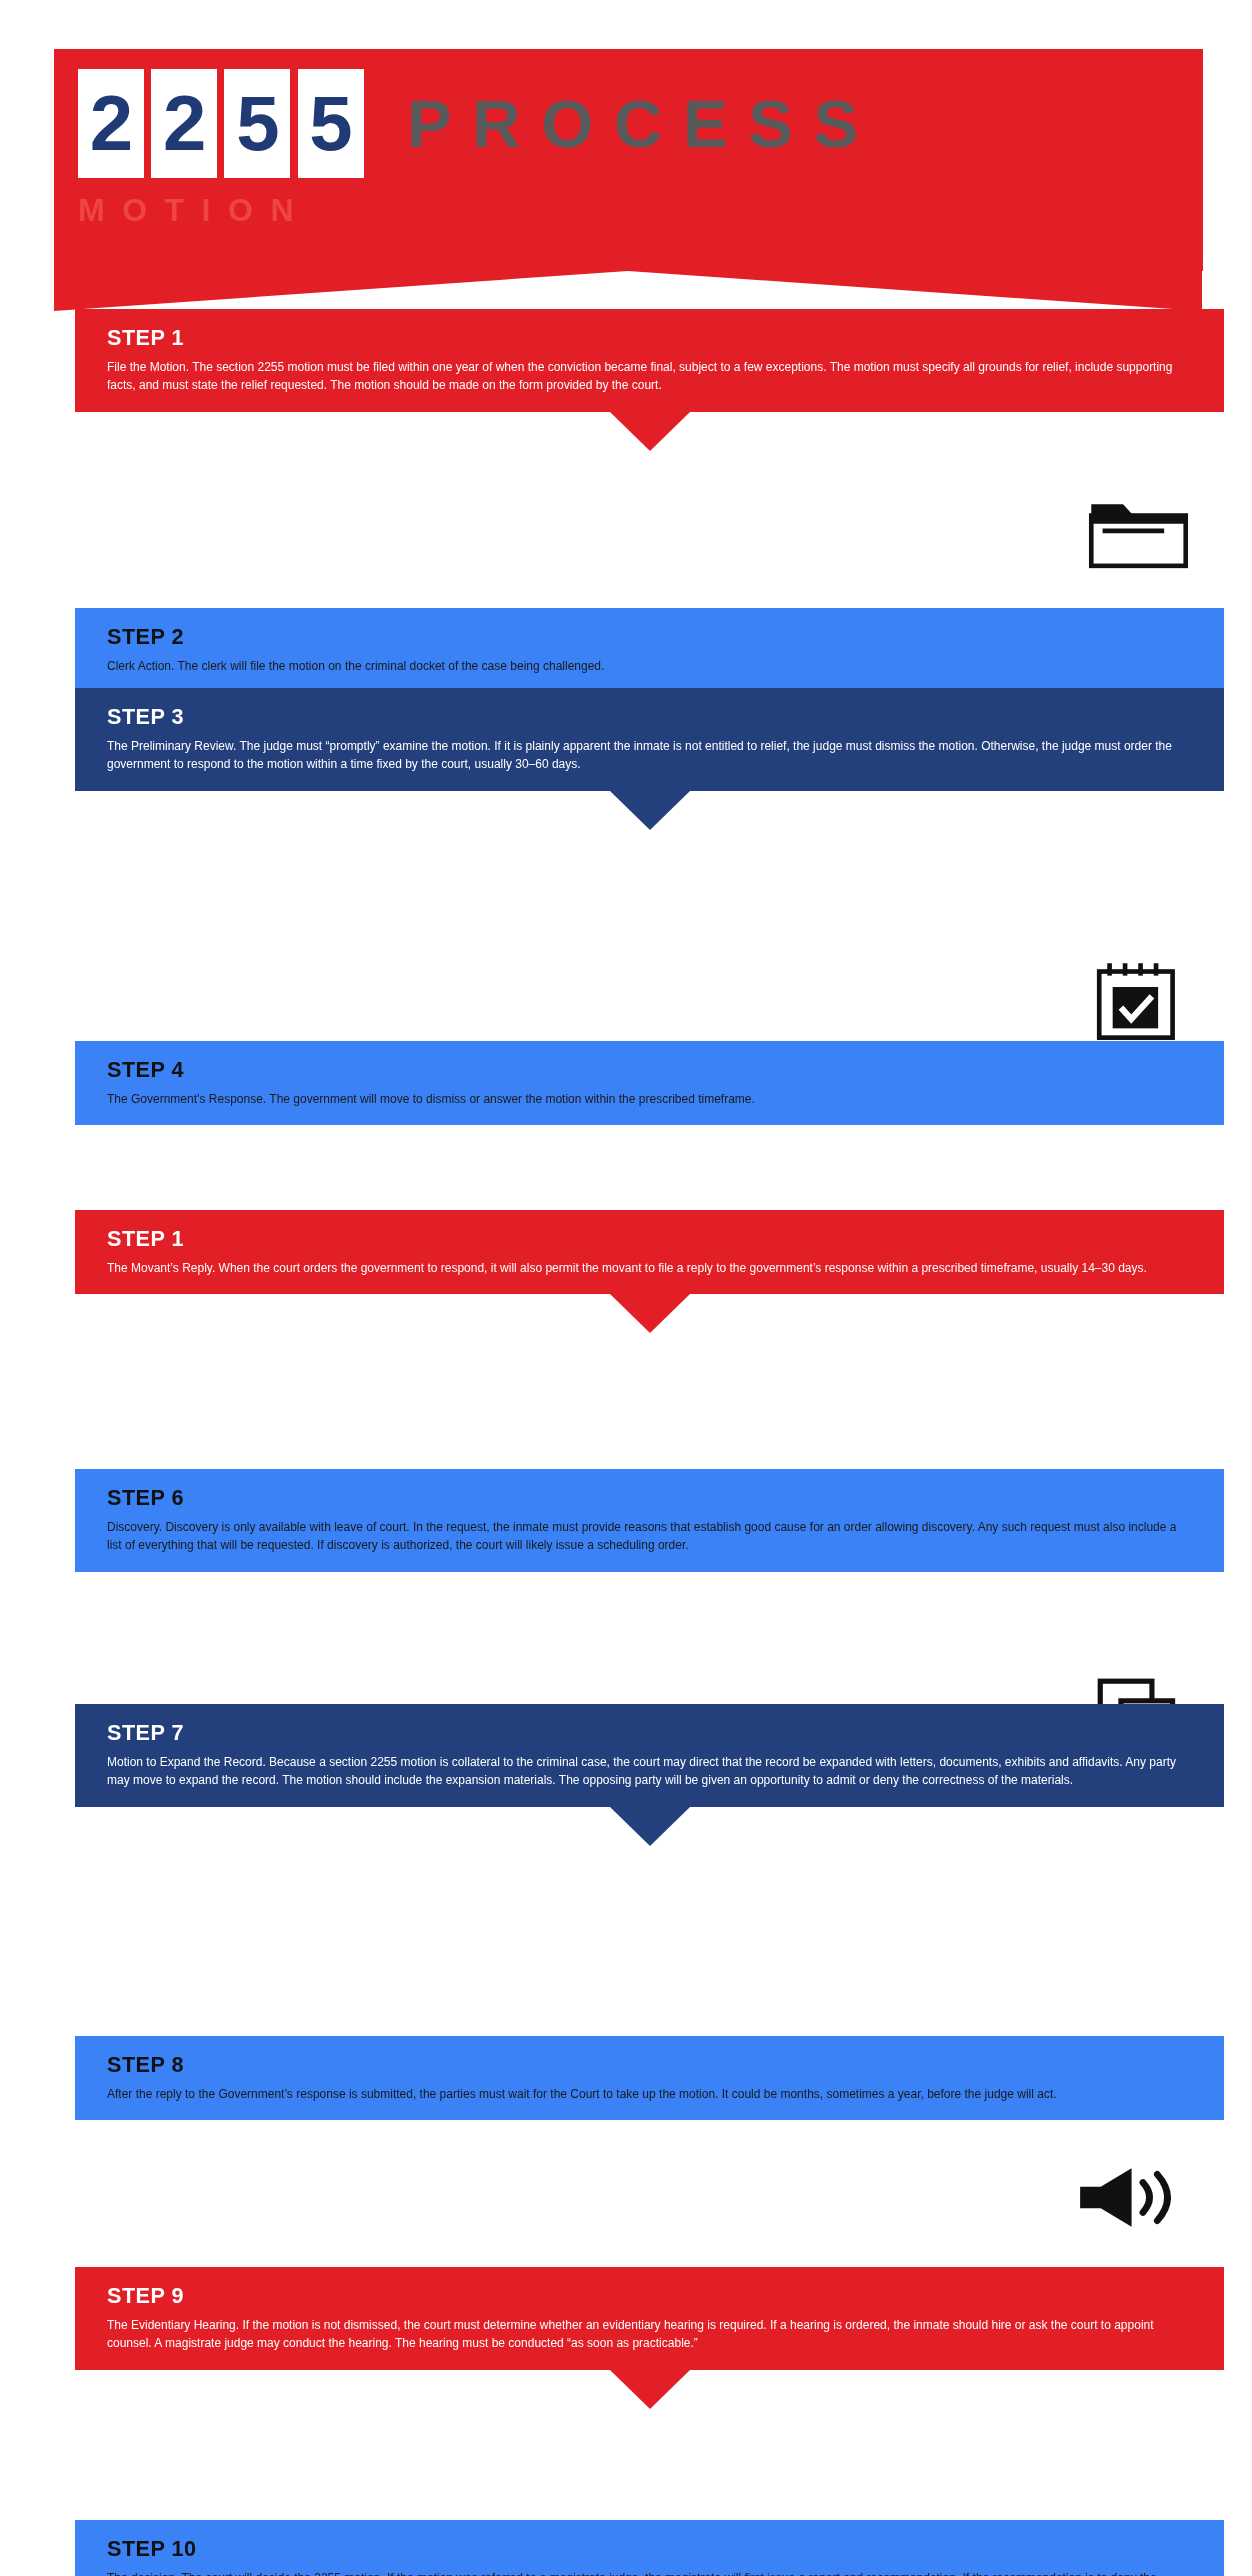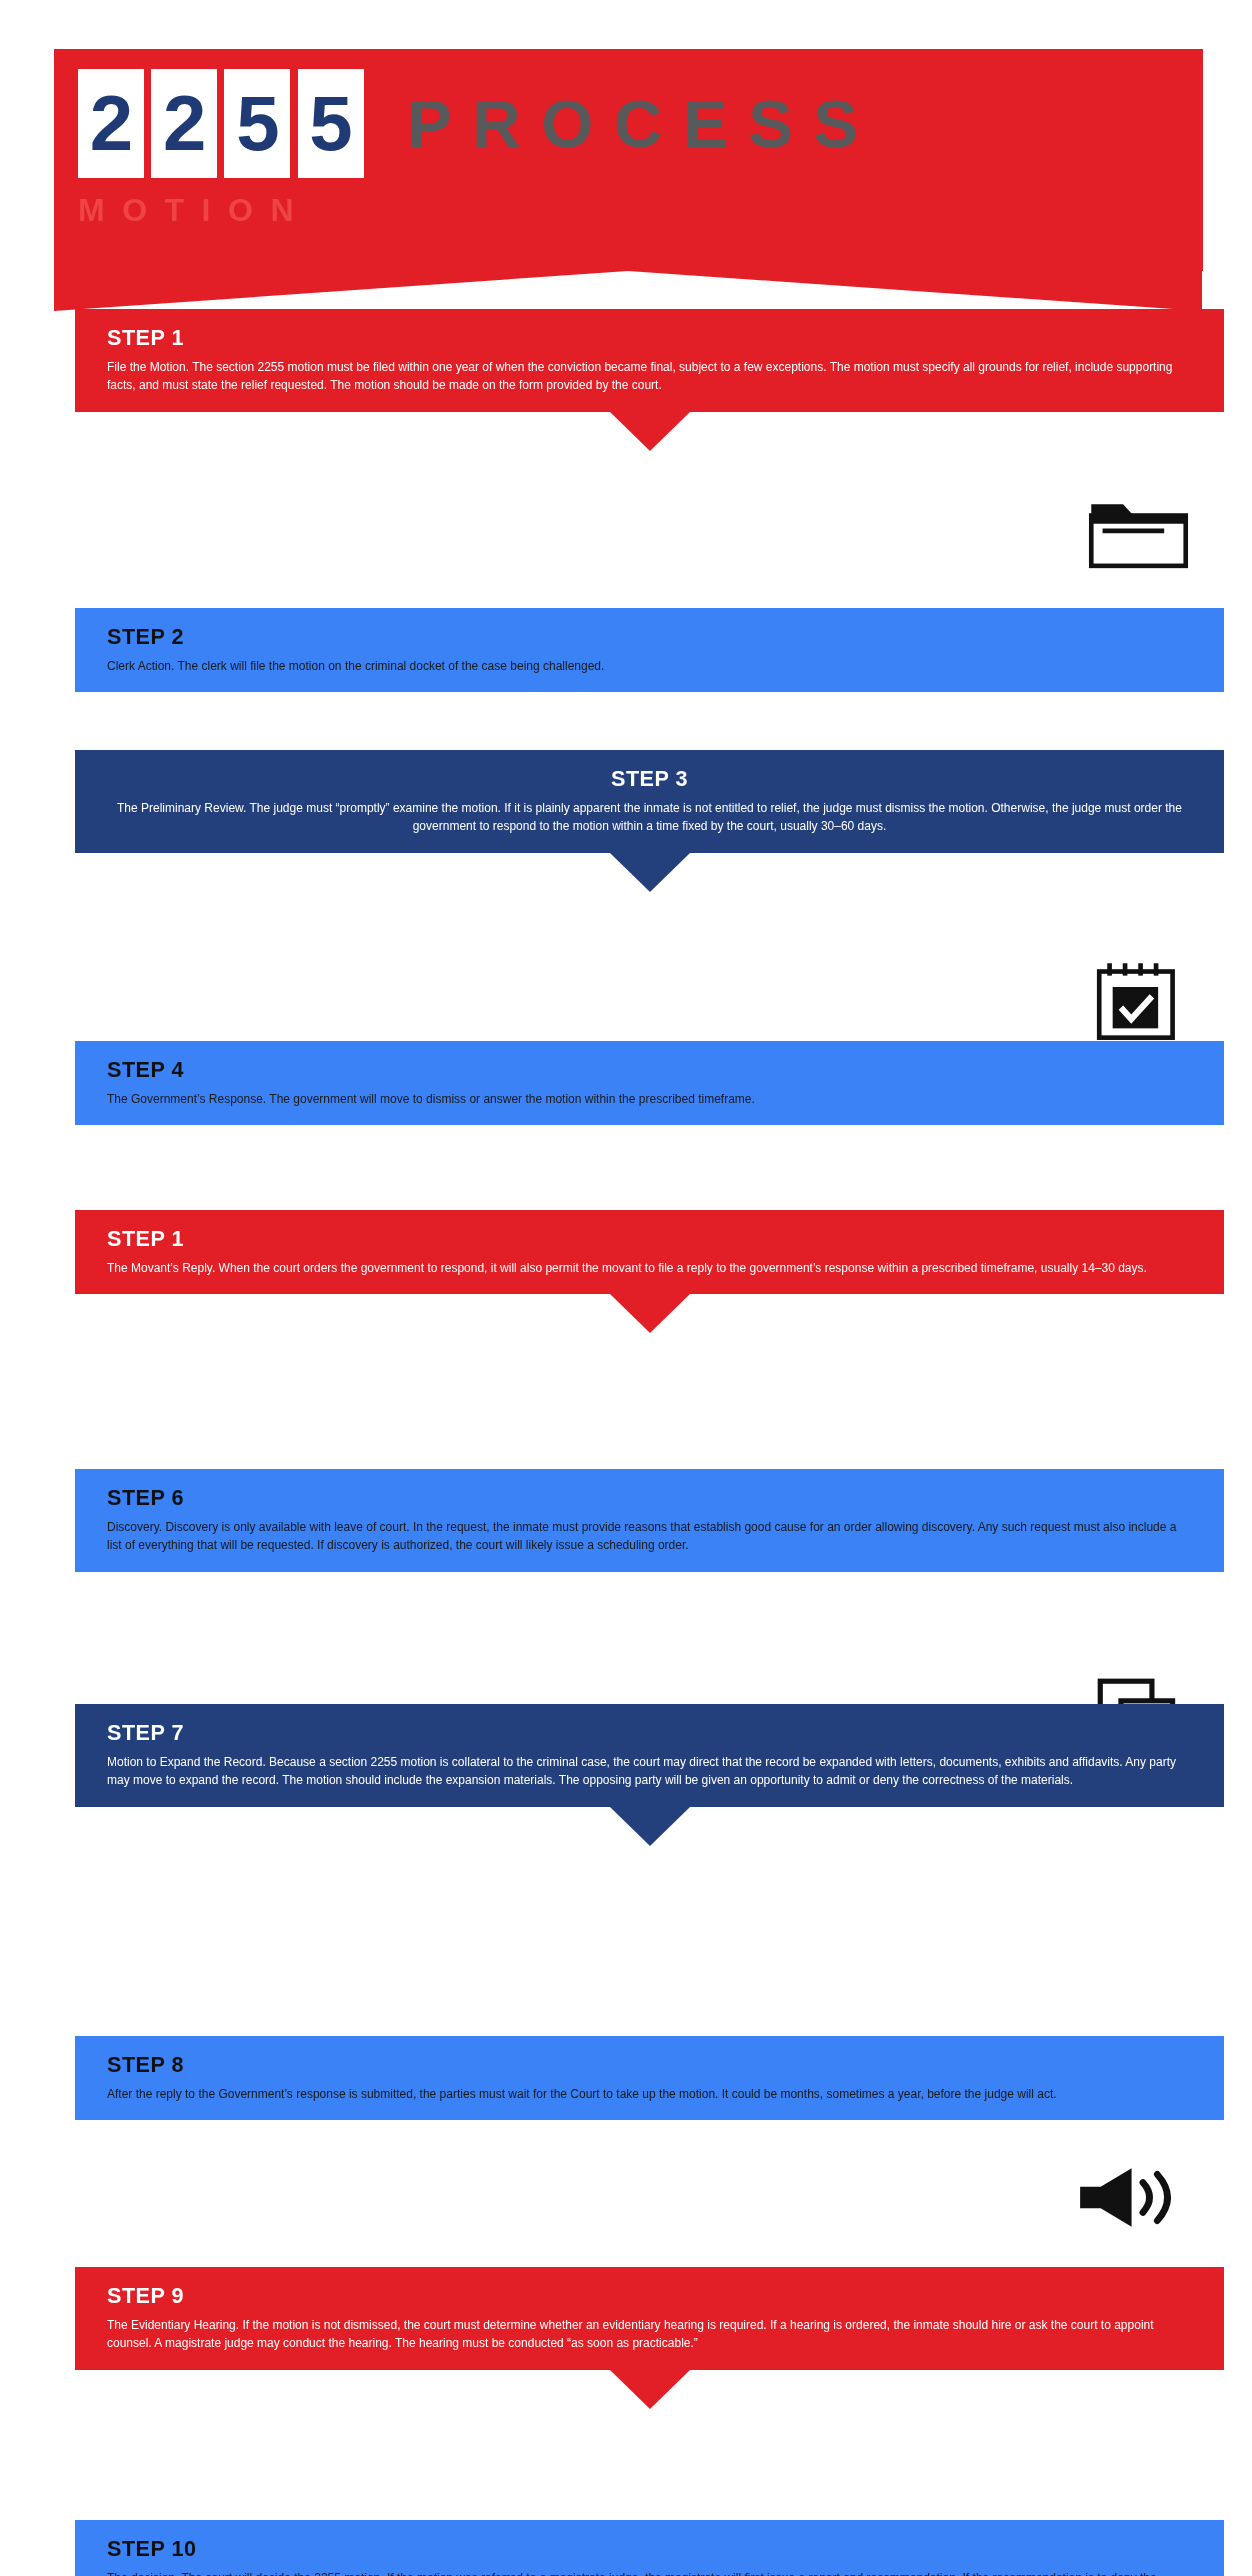--- a/index.html
+++ b/index.html
@@ -178,21 +178,21 @@
     </svg>
   </div>
 
   <div class="step" style="top:608px;">
     <div class="step-band band-white">
       <div class="step-title">STEP 2</div>
       <div class="step-body">Clerk Action. The clerk will file the motion on the criminal docket of the case being challenged.</div>
     </div>
   </div>
 
-  <div class="step" style="top:750px;text-align:center;">
+  <div class="step" style="top:688px;">
     <div class="step-band band-blue">
       <div class="step-title">STEP 3</div>
       <div class="step-body">The Preliminary Review. The judge must “promptly” examine the motion. If it is plainly apparent the inmate is not entitled to relief, the judge must dismiss the motion. Otherwise, the judge must order the government to respond to the motion within a time fixed by the court, usually 30–60 days.</div>
       <div class="arrow"></div>
     </div>
   </div>
 
   <div class="icon-wrap" style="left:1092px; top:958px;">
     <svg width="93" height="88" viewBox="0 0 180 170">
       <rect x="14" y="26" width="142" height="128" fill="none" stroke="#111" stroke-width="9"></rect>

